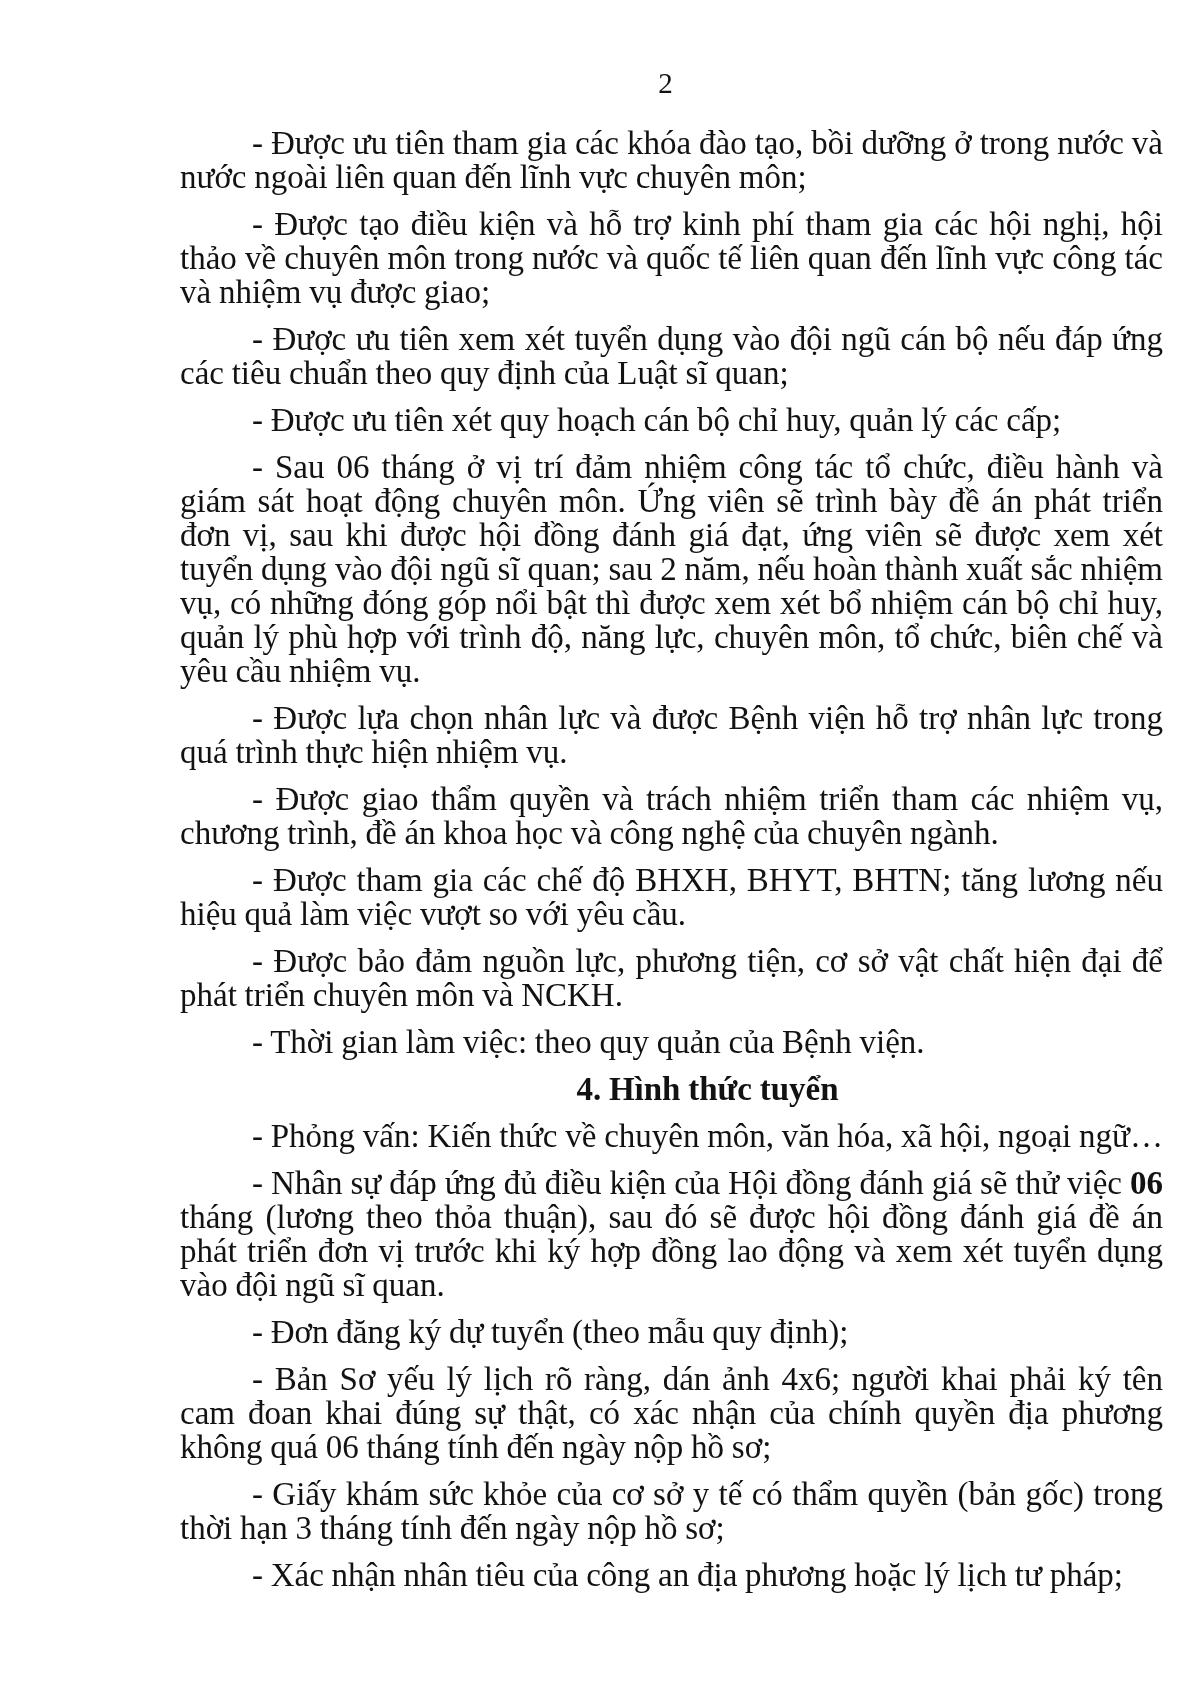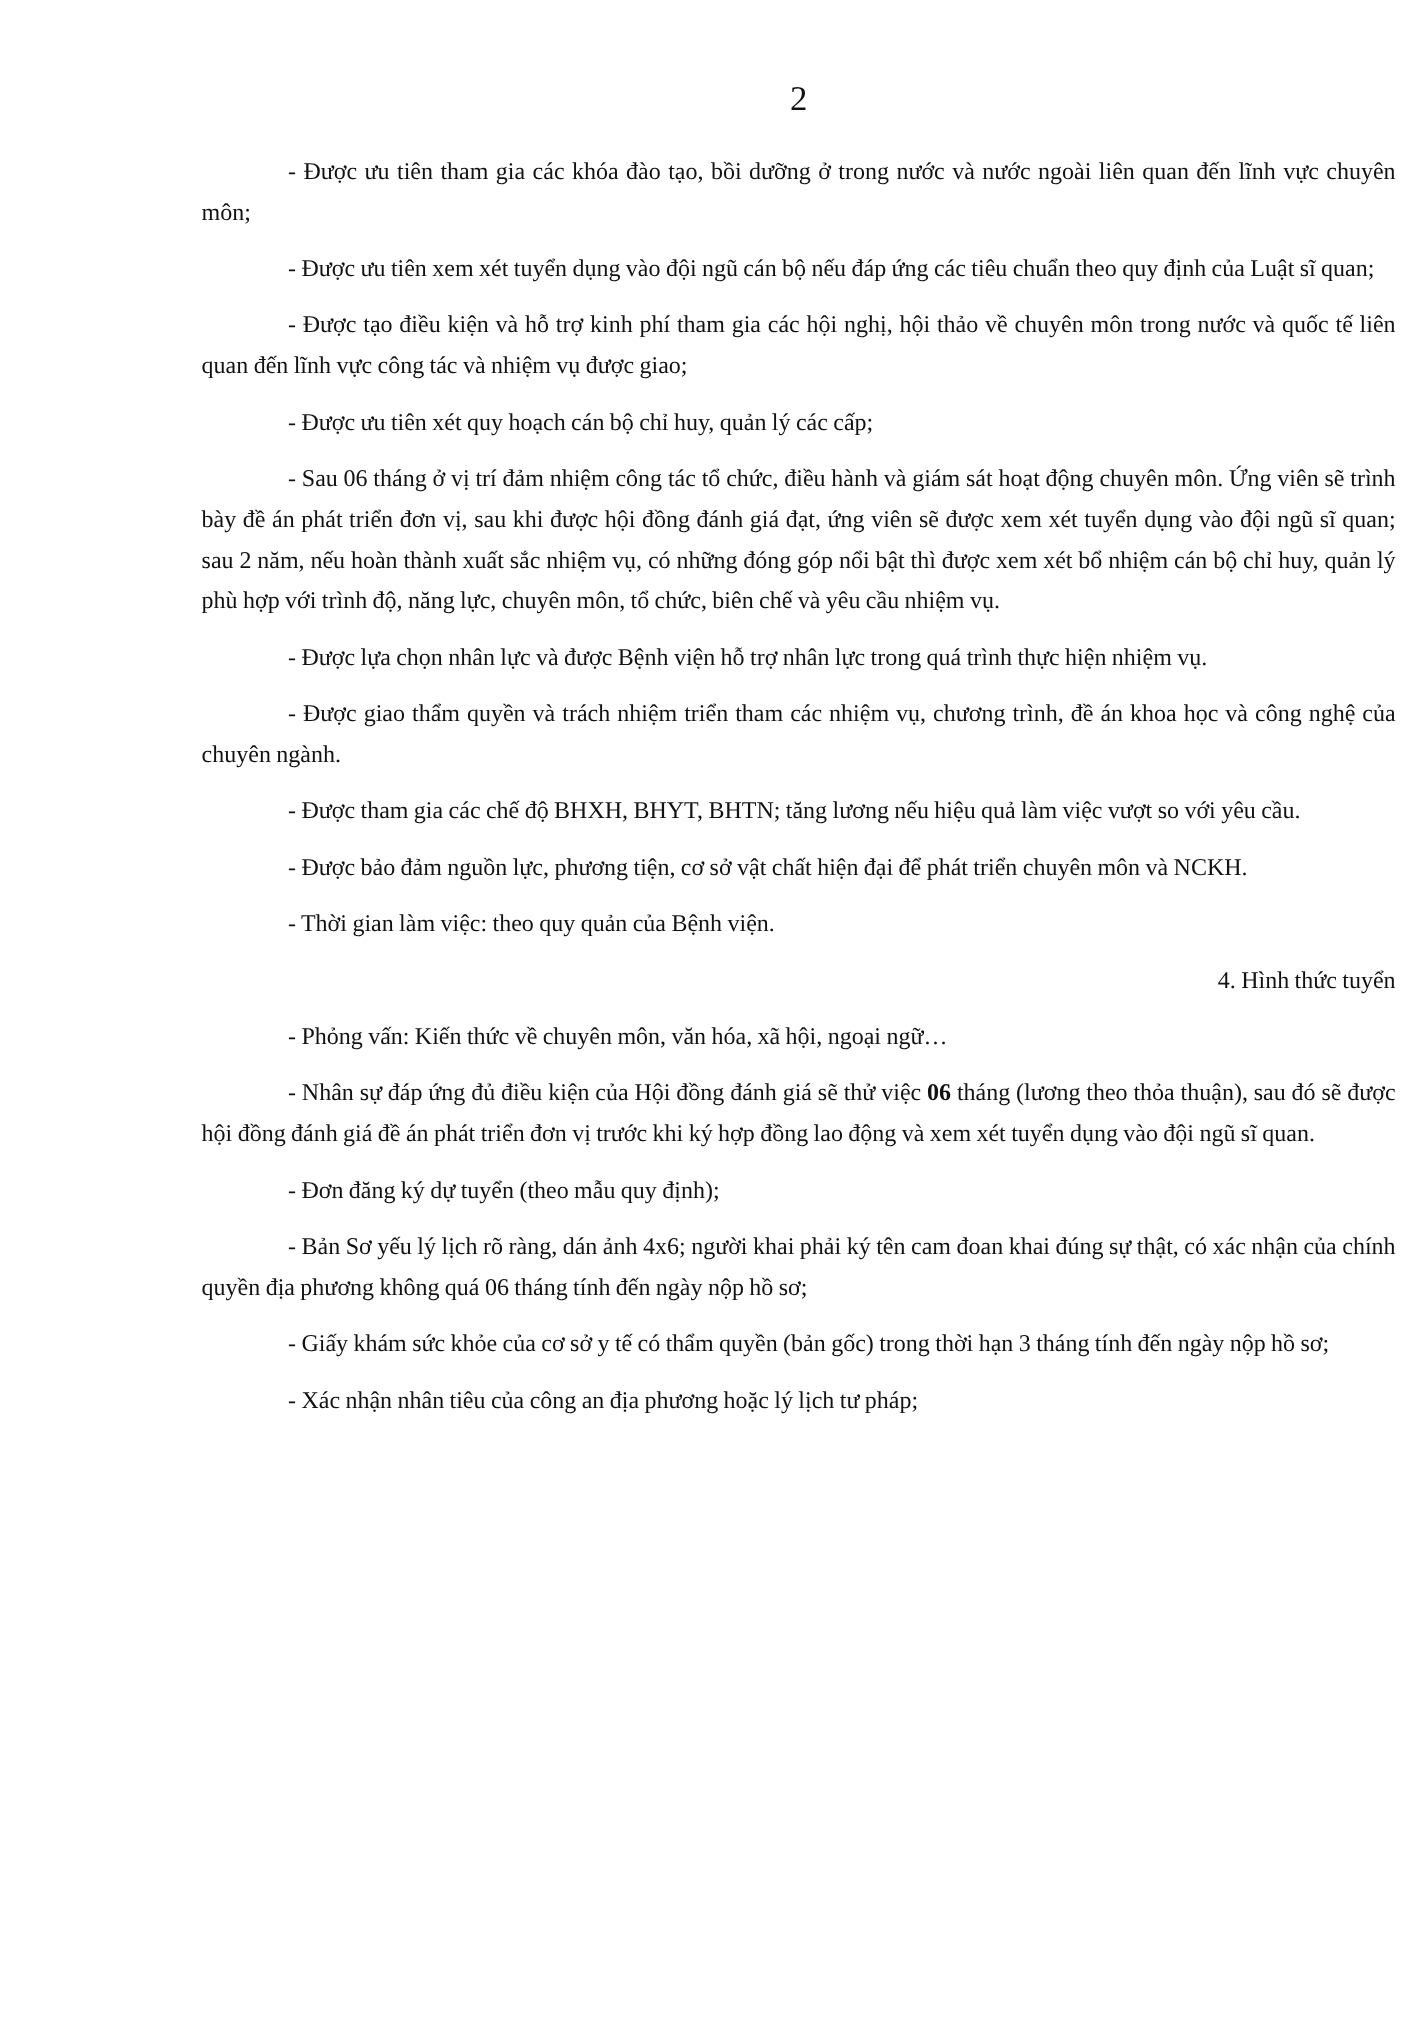--- a/index.html
+++ b/index.html
@@ -21,43 +21,43 @@
     font-size: 29px;
     line-height: 34px;
   }
   .content {
     position: absolute;
     top: 126px;
     left: 168px;
     width: 995px;
   }
   .content p {
-    margin: 0 0 13px 0;
-    font-size: 20px;
+    margin: 0 0 13px 12px;
+    font-size: 33px;
     line-height: 34px;
     text-align: justify;
     text-indent: 72px;
     word-spacing: -0.5px;
   }
   .content p.heading {
-    font-weight: normal;
-    text-align: right;
+    font-weight: bold;
+    text-align: center;
   }
 </style>
 </head>
 <body>
 
 <div class="page">
 
   <div class="page-number">2</div>
 
   <div class="content">
     <p>- Được ưu tiên tham gia các khóa đào tạo, bồi dưỡng ở trong nước và nước ngoài liên quan đến lĩnh vực chuyên môn;</p>
+    <p>- Được tạo điều kiện và hỗ trợ kinh phí tham gia các hội nghị, hội thảo về chuyên môn trong nước và quốc tế liên quan đến lĩnh vực công tác và nhiệm vụ được giao;</p>
     <p>- Được ưu tiên xem xét tuyển dụng vào đội ngũ cán bộ nếu đáp ứng các tiêu chuẩn theo quy định của Luật sĩ quan;</p>
-    <p>- Được tạo điều kiện và hỗ trợ kinh phí tham gia các hội nghị, hội thảo về chuyên môn trong nước và quốc tế liên quan đến lĩnh vực công tác và nhiệm vụ được giao;</p>
     <p>- Được ưu tiên xét quy hoạch cán bộ chỉ huy, quản lý các cấp;</p>
     <p>- Sau 06 tháng ở vị trí đảm nhiệm công tác tổ chức, điều hành và giám sát hoạt động chuyên môn. Ứng viên sẽ trình bày đề án phát triển đơn vị, sau khi được hội đồng đánh giá đạt, ứng viên sẽ được xem xét tuyển dụng vào đội ngũ sĩ quan; sau 2 năm, nếu hoàn thành xuất sắc nhiệm vụ, có những đóng góp nổi bật thì được xem xét bổ nhiệm cán bộ chỉ huy, quản lý phù hợp với trình độ, năng lực, chuyên môn, tổ chức, biên chế và yêu cầu nhiệm vụ.</p>
     <p>- Được lựa chọn nhân lực và được Bệnh viện hỗ trợ nhân lực trong quá trình thực hiện nhiệm vụ.</p>
     <p>- Được giao thẩm quyền và trách nhiệm triển tham các nhiệm vụ, chương trình, đề án khoa học và công nghệ của chuyên ngành.</p>
     <p>- Được tham gia các chế độ BHXH, BHYT, BHTN; tăng lương nếu hiệu quả làm việc vượt so với yêu cầu.</p>
     <p>- Được bảo đảm nguồn lực, phương tiện, cơ sở vật chất hiện đại để phát triển chuyên môn và NCKH.</p>
     <p>- Thời gian làm việc: theo quy quản của Bệnh viện.</p>
     <p class="heading">4. Hình thức tuyển</p>
     <p>- Phỏng vấn: Kiến thức về chuyên môn, văn hóa, xã hội, ngoại ngữ…</p>
     <p>

